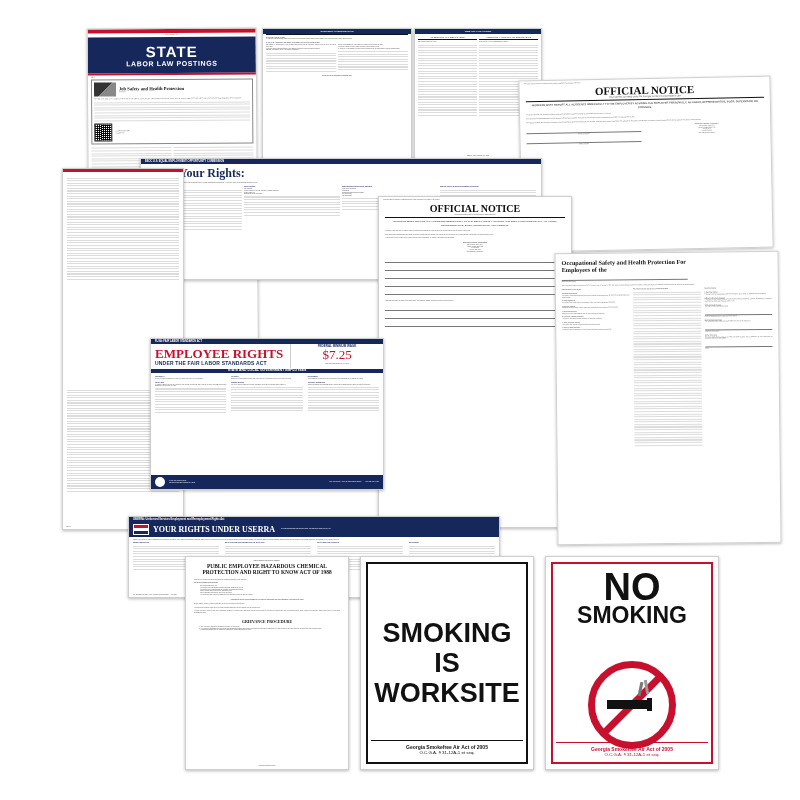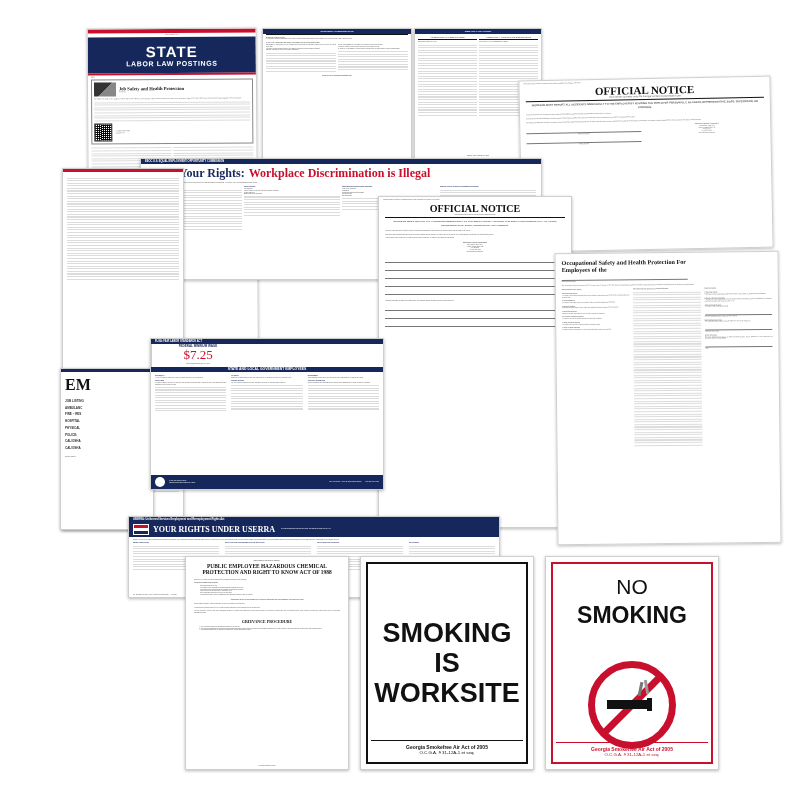--- a/index.html
+++ b/index.html
@@ -325,21 +325,20 @@
           <div class="nano center">http://www.sbwc.georgia.gov</div>
         </div>
       </div>
     </div>
   </div>
 
   <div class="poster" style="left:140px;top:158px;width:400px;height:120px;">
     <div class="bg-navy nano" style="padding:1.5px 4px;font-size:2.6px;font-weight:bold;">EEOC U.S. EQUAL EMPLOYMENT OPPORTUNITY COMMISSION</div>
     <div style="display:flex;align-items:baseline;gap:4px;padding:2px 5px 0;">
       <div class="navy" style="font-size:12px;font-weight:bold;font-family:'Liberation Serif',serif;">Know Your Rights:</div>
-      <div class="red" style="font-size:12px;font-weight:bold;font-family:'Liberation Serif',serif;">Workplace Discrimination is Illegal</div>
     </div>
     <div class="nano" style="padding:1px 5px;">The U.S. Equal Employment Opportunity Commission (EEOC) enforces Federal laws that protect you from discrimination in employment. If you believe you've been discriminated against at work,</div>
     <div class="cols3" style="padding:2px 5px;">
       <div class="col">
         <div class="nano cap navy">What Is Covered?</div>
         <div class="gridlines">
             <div></div>
             <div></div>
             <div></div>
             <div></div>
@@ -647,39 +646,28 @@
           <div></div>
           <div></div>
           <div></div>
           <div></div>
           <div></div>
         </div>
     </div>
     <div class="nano" style="position:absolute;bottom:1px;left:3px;">FED-01</div>
   </div>
 
-  <div class="poster" style="left:60px;top:368px;width:92px;height:160px;">
-    <div style="height:3px;background:#16275c;"></div>
-    <div style="font-size:16px;font-weight:bold;padding:4px 4px 0;font-family:'Liberation Serif',serif;">EM</div>
-    <div style="padding:3px 4px;">
-      <div class="tiny cap" style="font-size:3px;margin-top:3px;">JOB LISTING</div>
-      <div class="tiny cap" style="font-size:3px;margin-top:4px;">AMBULANC</div>
-      <div class="tiny cap" style="font-size:3px;margin-top:4px;">FIRE – RES</div>
-      <div class="tiny cap" style="font-size:3px;margin-top:4px;">HOSPITAL</div>
-      <div class="tiny cap" style="font-size:3px;margin-top:4px;">PHYSICAL</div>
-      <div class="tiny cap" style="font-size:3px;margin-top:4px;">POLICE:</div>
-      <div class="tiny cap" style="font-size:3px;margin-top:4px;">CAL/OSHA</div>
-      <div class="tiny cap" style="font-size:3px;margin-top:4px;">CAL/OSHA</div>
-      <div class="nano" style="margin-top:6px;">Posting is required</div>
-    </div>
-  </div>
 
   <div class="poster" style="left:150px;top:338px;width:232px;height:150px;">
     <div class="bg-navy nano" style="padding:1.5px 4px;font-size:2.6px;font-weight:bold;">FLSA: FAIR LABOR STANDARDS ACT</div>
     <div style="display:flex;">
+      <div style="flex:1;padding:3px 4px;">
+        <div class="red" style="font-size:13px;font-weight:bold;font-family:'Liberation Serif',serif;line-height:13px;">EMPLOYEE RIGHTS</div>
+        <div class="navy" style="font-size:5px;font-weight:bold;letter-spacing:.2px;">UNDER THE FAIR LABOR STANDARDS ACT</div>
+      </div>
       <div style="width:86px;border-left:1px solid #ccc;padding:2px 3px;text-align:center;">
         <div class="nano cap navy" style="font-size:3px;">FEDERAL MINIMUM WAGE</div>
         <div class="red" style="font-size:13px;font-weight:normal;font-family:'Liberation Serif',serif;">$7.25</div>
         <div class="nano">PER HOUR  BEGINNING JULY 24, 2009</div>
       </div>
     </div>
     <div class="bg-navy nano center cap" style="padding:1.5px 0;font-size:3.4px;">STATE AND LOCAL GOVERNMENT EMPLOYEES</div>
     <div class="cols3" style="padding:3px 4px;gap:5px;">
       <div class="col">
         <div class="nano cap navy">OVERTIME PAY</div>
@@ -859,21 +847,21 @@
     <div style="position:absolute;left:10px;right:10px;bottom:14px;text-align:center;">
       <div style="height:1px;background:#111;margin-bottom:3px;"></div>
       <div style="font-size:5px;font-weight:bold;">Georgia Smokefree Air Act of 2005</div>
       <div style="font-size:4.4px;">O.C.G.A. § 31-12A-1 et seq.</div>
     </div>
   </div>
 
   <div class="poster" style="left:545px;top:556px;width:172px;height:212px;">
     <div style="position:absolute;inset:5px;border:2px solid #c8102e;"></div>
     <div style="position:absolute;left:10px;right:10px;top:14px;text-align:center;">
-      <div style="font-size:21px;font-weight:normal;line-height:32px;">NO</div>
+      <div style="font-size:38px;font-weight:bold;line-height:32px;">NO</div>
       <div style="font-size:23px;font-weight:bold;line-height:25px;">SMOKING</div>
     </div>
 
     <div style="position:absolute;left:50%;top:104px;transform:translateX(-50%);width:74px;height:74px;border:7px solid #c8102e;border-radius:50%;">
       <div style="position:absolute;left:50%;top:50%;width:86px;height:7px;background:#c8102e;transform:translate(-50%,-50%) rotate(-45deg);"></div>
       <div style="position:absolute;left:12px;top:32px;width:40px;height:9px;background:#111;"></div>
       <div style="position:absolute;left:52px;top:30px;width:5px;height:13px;background:#111;"></div>
       <div style="position:absolute;left:44px;top:14px;width:3px;height:14px;background:#777;transform:rotate(12deg);"></div>
       <div style="position:absolute;left:50px;top:12px;width:3px;height:14px;background:#999;transform:rotate(-10deg);"></div>
     </div>

